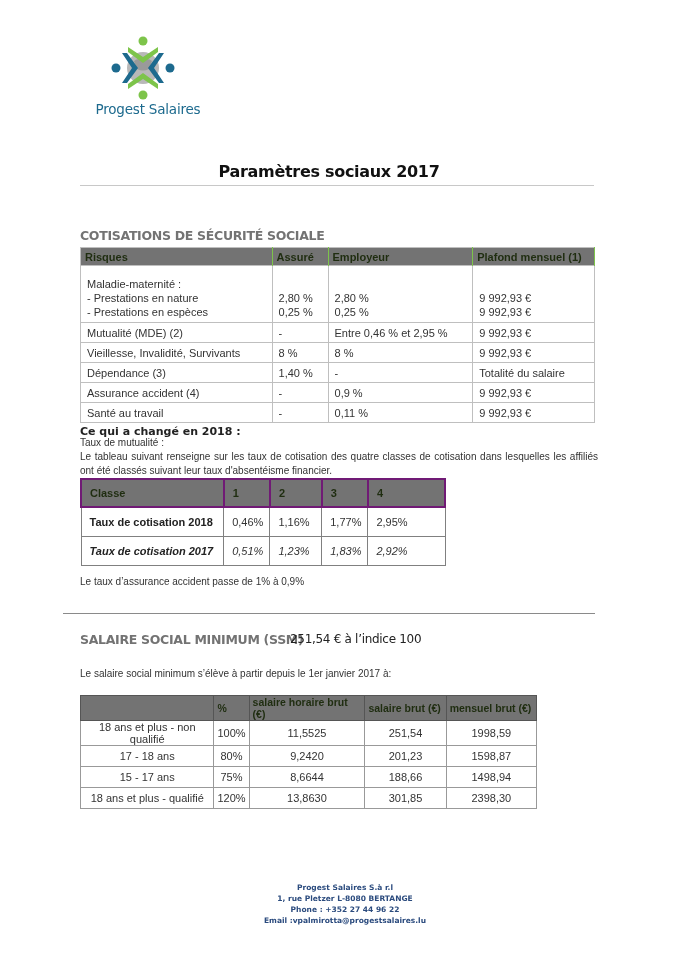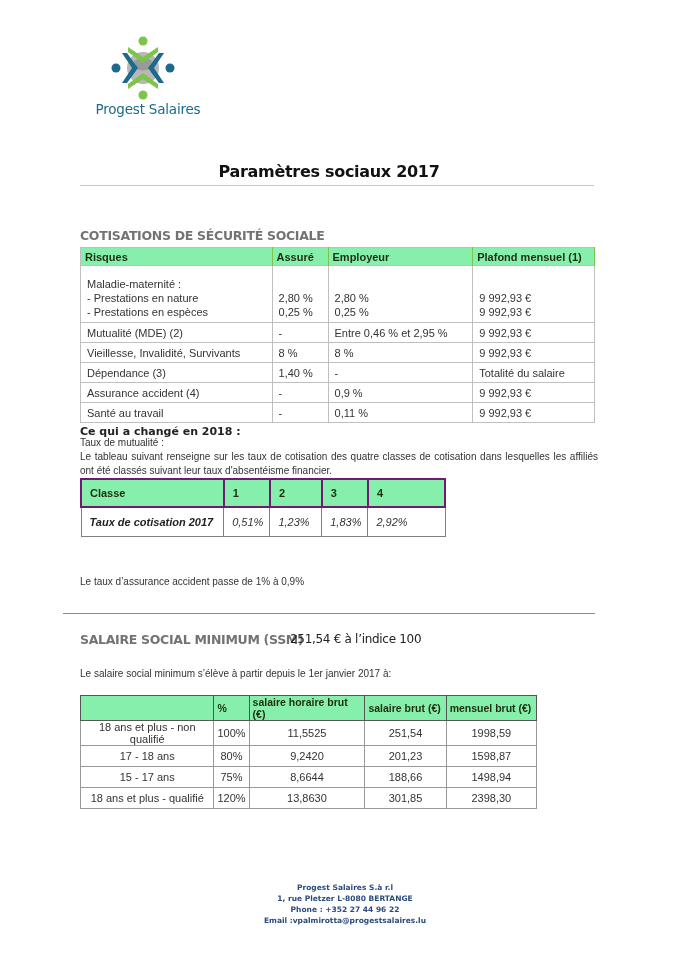--- a/index.html
+++ b/index.html
@@ -9,21 +9,21 @@
     .logo { position: absolute; left: 88px; top: 35px; width: 120px; height: 85px; }
     .logo-mark { position: absolute; left: 22px; top: 0; width: 66px; height: 66px; }
     .logo-text { position: absolute; left: 0; top: 66px; width: 120px; text-align: center; font-family: "DejaVu Sans", sans-serif; font-size: 13.5px; color: #1d6a8e; letter-spacing: -0.2px; }
 
     .title { position: absolute; left: 63px; top: 162px; width: 532px; text-align: center; font-family: "DejaVu Sans", sans-serif; font-weight: bold; font-size: 16px; color: #111; letter-spacing: -0.3px; }
     .title-rule { position: absolute; left: 80px; top: 185px; width: 514px; height: 1px; background: #c8c8c8; }
 
     .h2 { position: absolute; font-family: "DejaVu Sans", sans-serif; font-weight: bold; font-size: 12.5px; color: #737373; letter-spacing: -0.3px; }
 
     table { border-collapse: collapse; position: absolute; font-size: 11px; color: #333; }
-    th { background: #86efac; text-align: left; font-weight: bold; color: #1f2d10; padding: 0 4px; height: 18px; font-size: 11px; }
+    th { background: #737373; text-align: left; font-weight: bold; color: #1f2d10; padding: 0 4px; height: 18px; font-size: 11px; }
     td { padding: 2px 6px; vertical-align: middle; }
 
     .t1 { left: 80px; top: 247px; width: 515px; border: 1px solid #bfbfbf; }
     .t1 th { border-right: 1px solid #7dc44a; }
     .t1 td { border: 1px solid #bfbfbf; height: 20px; }
     .t1 td.multi { height: 57px; line-height: 14px; vertical-align: bottom; padding-bottom: 3px; }
 
     .small-bold { position: absolute; left: 80px; top: 425px; font-family: "DejaVu Sans", sans-serif; font-weight: bold; font-size: 11px; color: #222; }
     .para { position: absolute; left: 80px; font-size: 10px; color: #333; line-height: 14px; }
     .justify { text-align: justify; text-align-last: left; width: 518px; }
@@ -149,20 +149,27 @@
     </colgroup>
   <tbody>
       <tr>
     <th>Classe</th>
     <th>1</th>
     <th>2</th>
     <th>3</th>
     <th>4</th>
   </tr>
   <tr>
+    <td class="bold">Taux de cotisation 2018</td>
+    <td>0,46%</td>
+    <td>1,16%</td>
+    <td>1,77%</td>
+    <td>2,95%</td>
+  </tr>
+  <tr>
     <td class="bold it">Taux de cotisation 2017</td>
     <td class="it">0,51%</td>
     <td class="it">1,23%</td>
     <td class="it">1,83%</td>
     <td class="it">2,92%</td>
   </tr>
 </tbody>
   </table>
 
 <div class="para" style="top:575px;">Le taux d’assurance accident passe de 1% à 0,9%</div>

